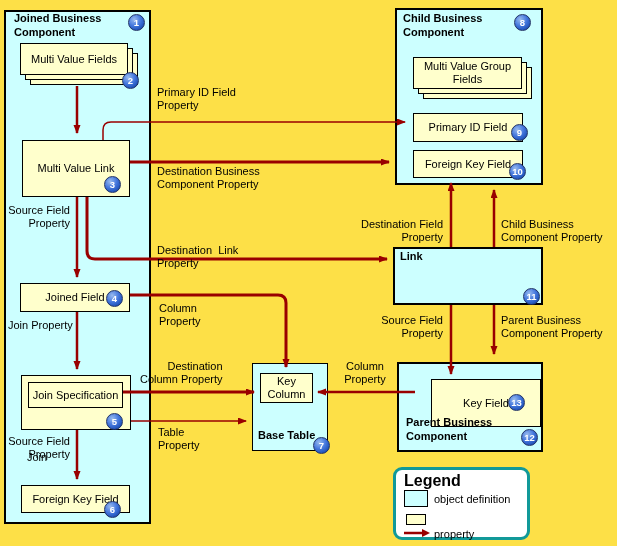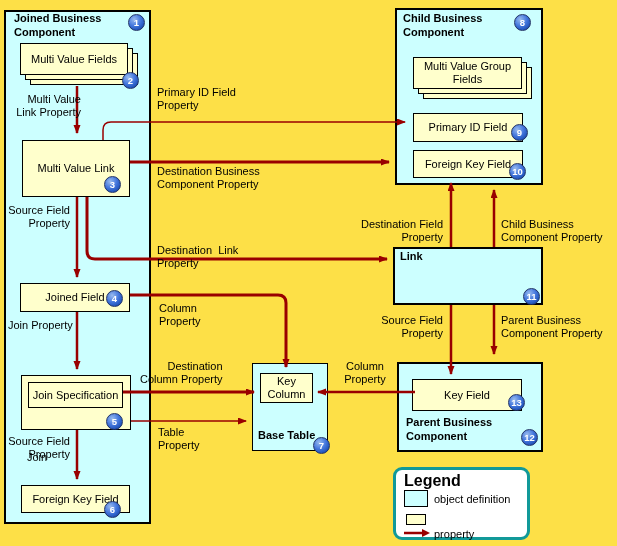--- a/index.html
+++ b/index.html
@@ -86,21 +86,21 @@
 
   <div class="ybox" style="left:413px;top:150px;width:110px;height:28px;">
     <span>Foreign Key Field</span>
   </div>
 
   <div class="ybox" style="left:260px;top:373px;width:53px;height:30px;">
     <span>Key
 Column</span>
   </div>
 
-  <div class="ybox" style="left:412px;top:379px;width:110px;height:32px;">
+  <div class="ybox" style="left:431px;top:379px;width:110px;height:48px;">
     <span>Key Field</span>
   </div>
 
   <svg class="wires" width="617" height="546" viewBox="0 0 617 546">
     <defs>
       <marker id="ah" markerUnits="userSpaceOnUse" markerWidth="10" markerHeight="8" refX="8" refY="3.5" orient="auto">
         <path d="M0,0 L9,3.5 L0,7 Z" fill="#990000"></path>
       </marker>
     </defs>
     <path d="M77,86 L77,133" stroke="#990000" stroke-width="2.5" fill="none" marker-end="url(#ah)"></path>
@@ -113,22 +113,20 @@
     <path d="M123,392 L254,392" stroke="#990000" stroke-width="3" fill="none" marker-end="url(#ah)"></path>
     <path d="M131,421 L246,421" stroke="#990000" stroke-width="1.5" fill="none" marker-end="url(#ah)"></path>
     <path d="M77,430 L77,479" stroke="#990000" stroke-width="2.5" fill="none" marker-end="url(#ah)"></path>
     <path d="M415,392 L318,392" stroke="#990000" stroke-width="2.5" fill="none" marker-end="url(#ah)"></path>
     <path d="M451,247 L451,183" stroke="#990000" stroke-width="2.5" fill="none" marker-end="url(#ah)"></path>
     <path d="M494,247 L494,190" stroke="#990000" stroke-width="2.5" fill="none" marker-end="url(#ah)"></path>
     <path d="M451,305 L451,374" stroke="#990000" stroke-width="2.5" fill="none" marker-end="url(#ah)"></path>
     <path d="M494,305 L494,354" stroke="#990000" stroke-width="2.5" fill="none" marker-end="url(#ah)"></path>
   </svg>
 
-  <div class="lbl r" style="left:4px;top:93px;width:77px;">Multi Value
-Link Property</div>
   <div class="lbl" style="left:157px;top:86px;">Primary ID Field
 Property</div>
   <div class="lbl" style="left:157px;top:165px;">Destination Business
 Component Property</div>
   <div class="lbl" style="left:157px;top:231px;margin-top:13px;">Destination  Link
 Property</div>
   <div class="lbl r" style="left:4px;top:204px;width:66px;">Source Field
 Property</div>
   <div class="lbl" style="left:8px;top:319px;">Join Property</div>
   <div class="lbl" style="left:159px;top:302px;">Column

